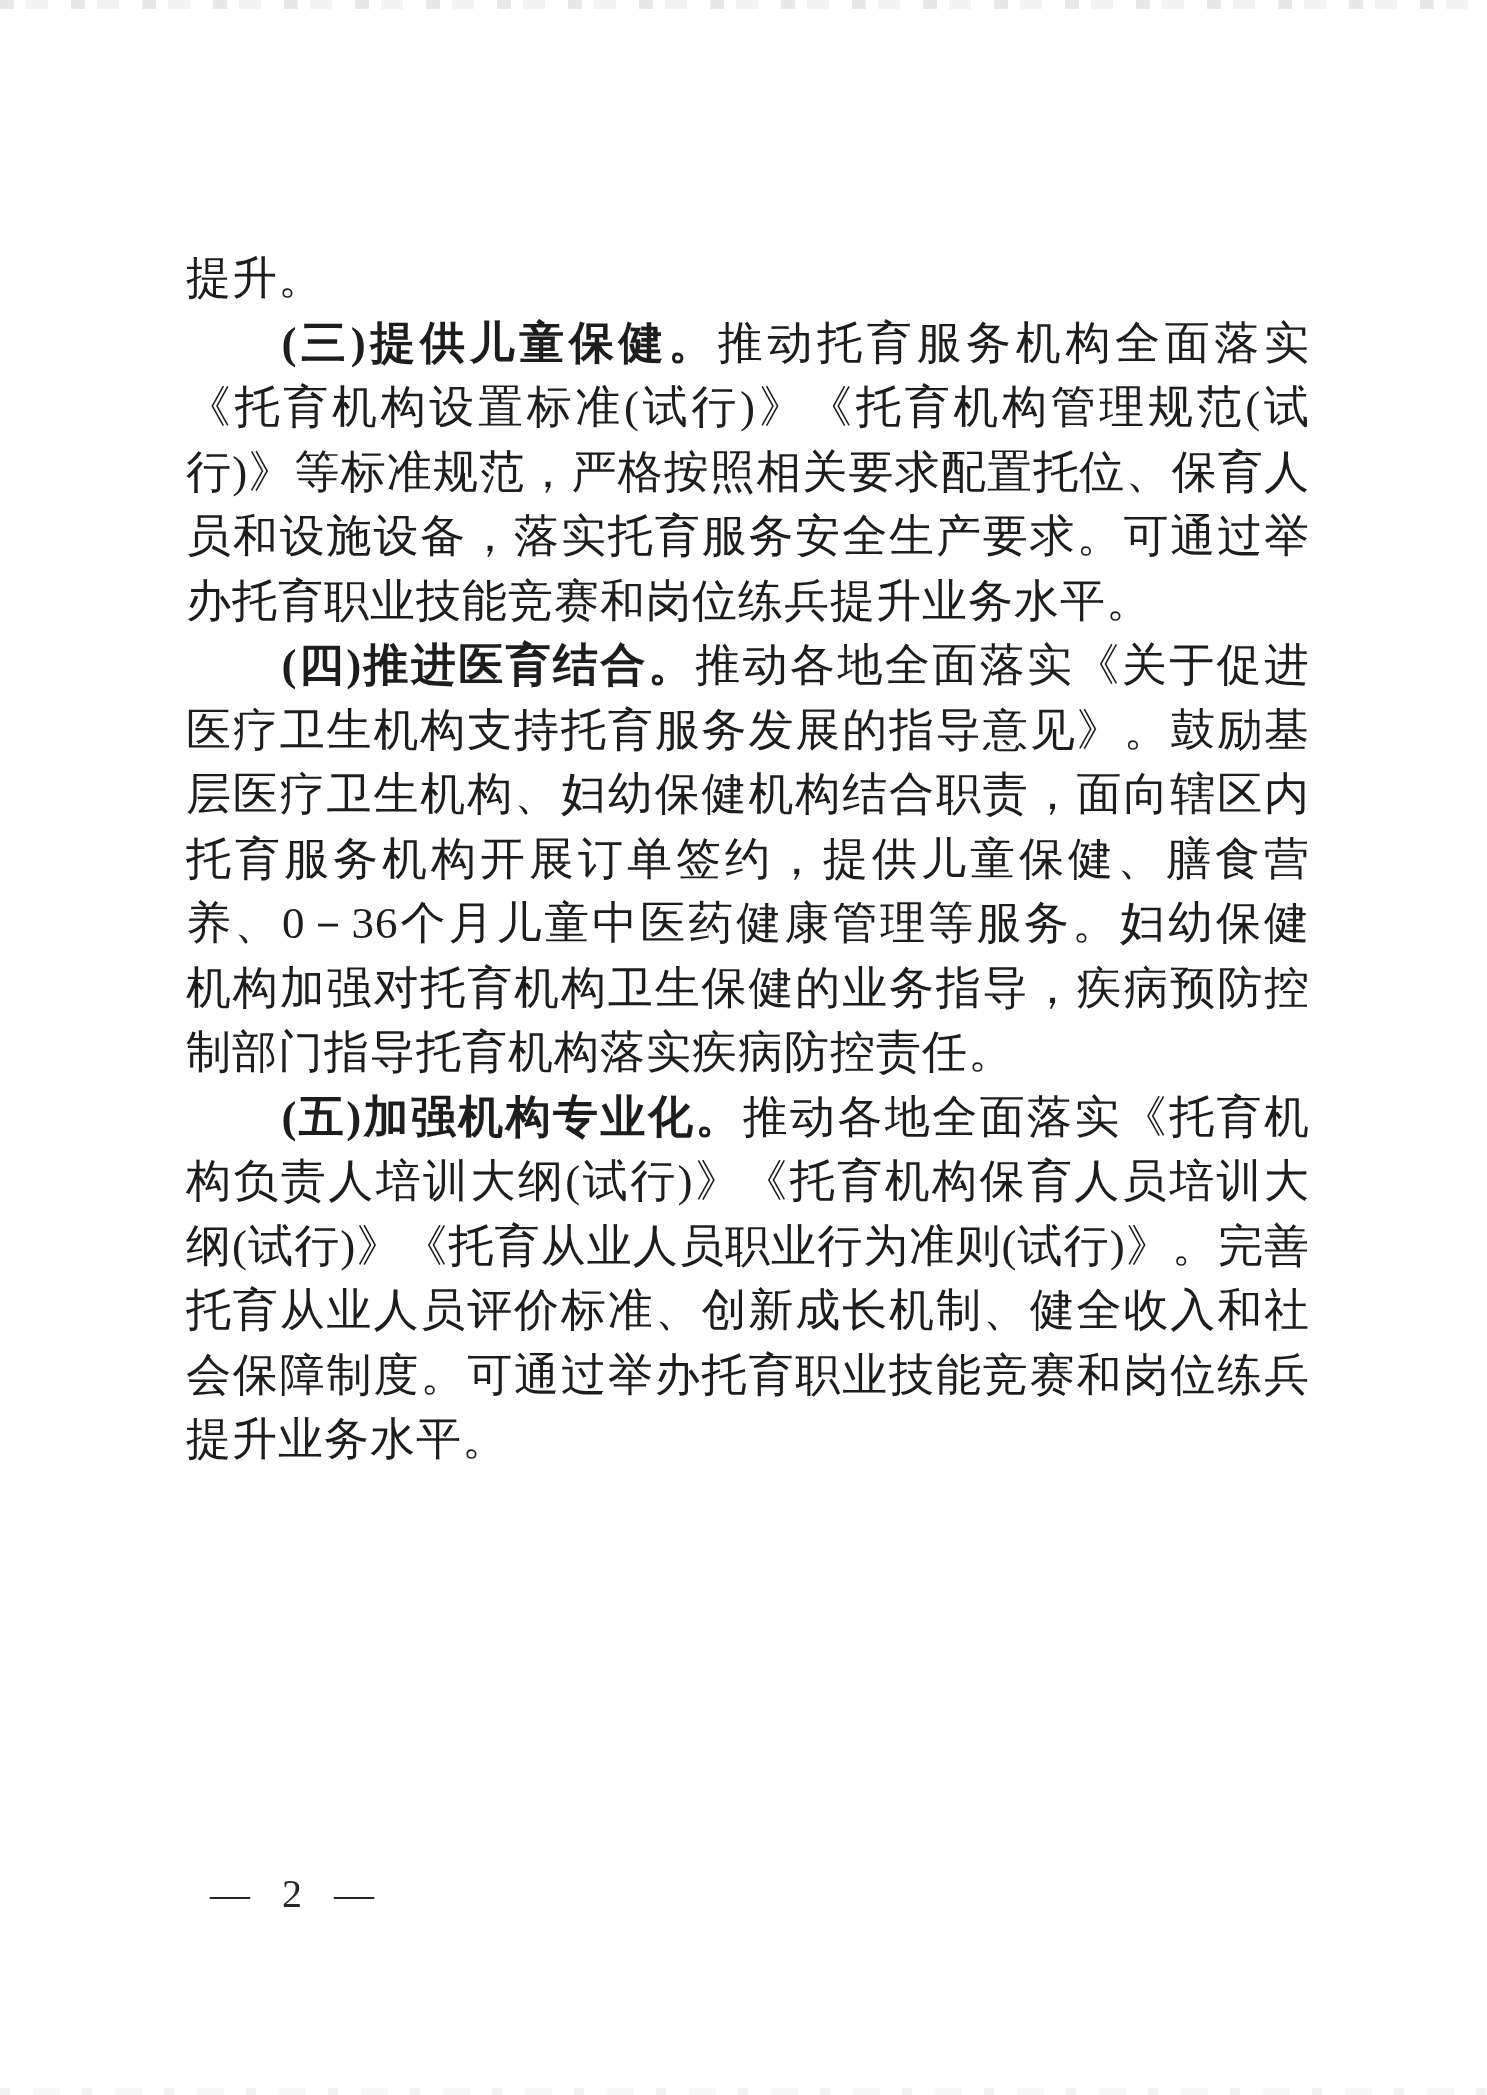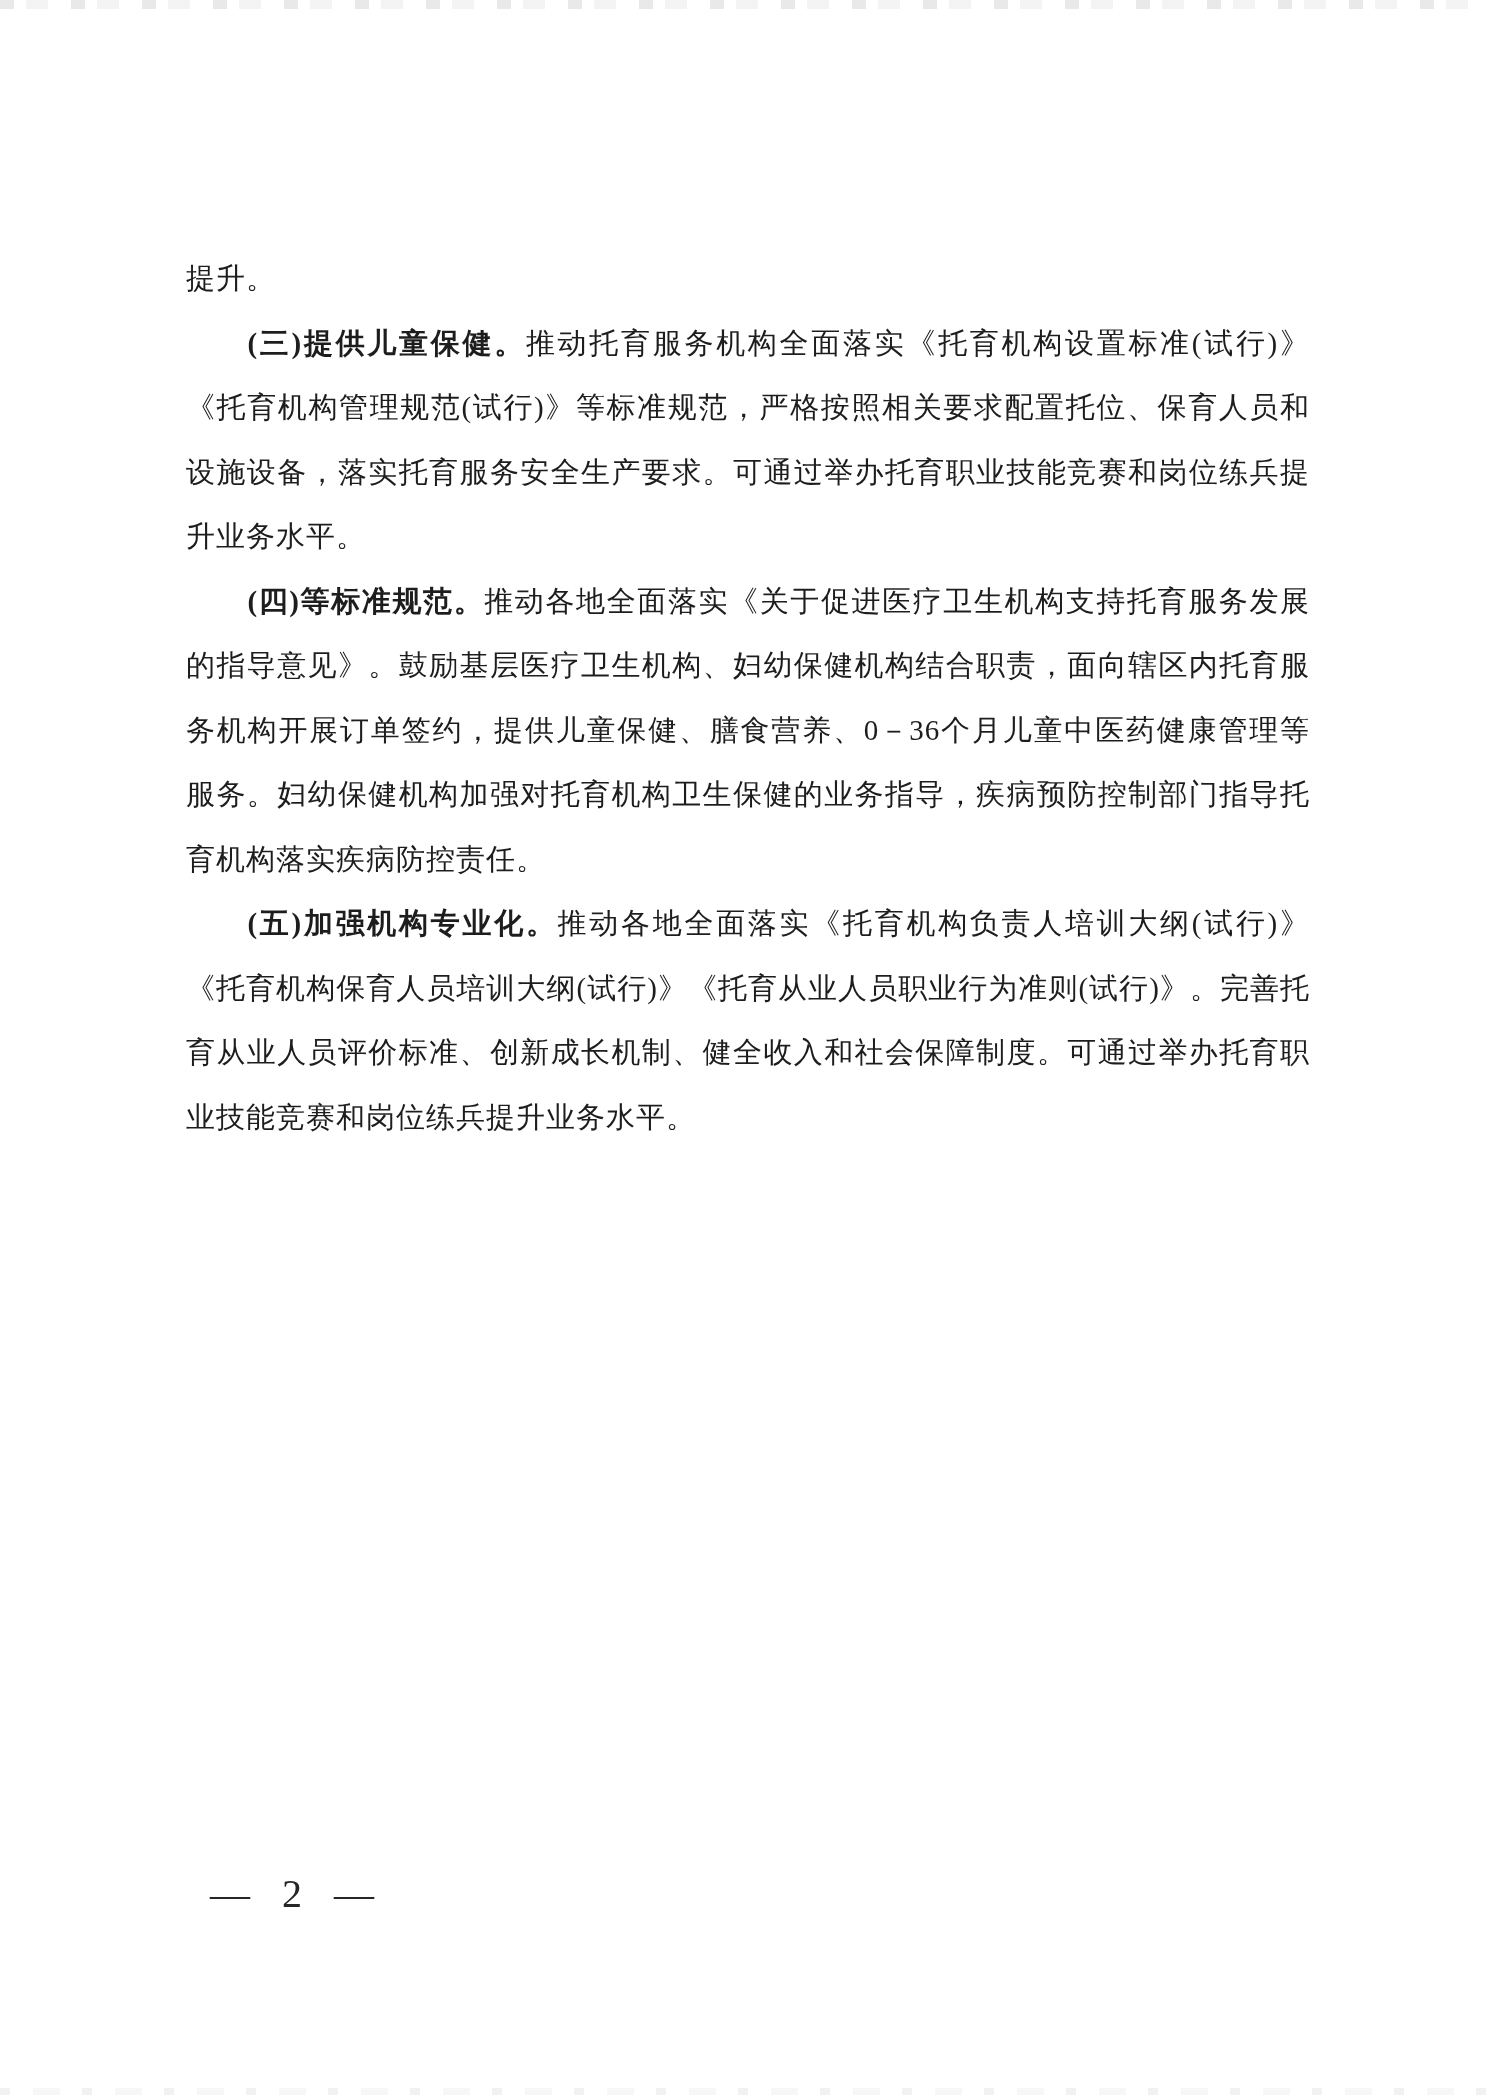--- a/index.html
+++ b/index.html
@@ -41,21 +41,21 @@
       rgba(140,140,145,0.14) 33px, rgba(140,140,145,0.14) 60px,
       rgba(255,255,255,0) 60px, rgba(255,255,255,0) 82px);
     opacity: 0.5;
   }
   .text-block {
     position: absolute;
     left: 186px;
     top: 246px;
     width: 1124px;
     color: #1d1d1d;
-    font-size: 29px;
+    font-size: 45px;
     line-height: 64.5px;
     letter-spacing: 1px;
     text-align: justify;
     text-justify: inter-character;
   }
   .para {
     margin: 0;
     padding: 0;
     text-indent: 2.12em;
   }
@@ -83,21 +83,21 @@
 
   <div class="scan-noise-top"></div>
 
   <main class="text-block">
 
     <p class="para no-indent"><span class="lead"></span><span>提升。</span></p>
 
 
     <p class="para"><span class="lead">(三)提供儿童保健。</span><span>推动托育服务机构全面落实《托育机构设置标准(试行)》《托育机构管理规范(试行)》等标准规范，严格按照相关要求配置托位、保育人员和设施设备，落实托育服务安全生产要求。可通过举办托育职业技能竞赛和岗位练兵提升业务水平。</span></p>
 
-    <p class="para"><span class="lead">(四)等标准规范。</span><span>推动各地全面落实《关于促进医疗卫生机构支持托育服务发展的指导意见》。鼓励基层医疗卫生机构、妇幼保健机构结合职责，面向辖区内托育服务机构开展订单签约，提供儿童保健、膳食营养、0－36个月儿童中医药健康管理等服务。妇幼保健机构加强对托育机构卫生保健的业务指导，疾病预防控制部门指导托育机构落实疾病防控责任。</span></p>
+    <p class="para"><span class="lead">(四)推进医育结合。</span><span>推动各地全面落实《关于促进医疗卫生机构支持托育服务发展的指导意见》。鼓励基层医疗卫生机构、妇幼保健机构结合职责，面向辖区内托育服务机构开展订单签约，提供儿童保健、膳食营养、0－36个月儿童中医药健康管理等服务。妇幼保健机构加强对托育机构卫生保健的业务指导，疾病预防控制部门指导托育机构落实疾病防控责任。</span></p>
 
     <p class="para"><span class="lead">(五)加强机构专业化。</span><span>推动各地全面落实《托育机构负责人培训大纲(试行)》《托育机构保育人员培训大纲(试行)》《托育从业人员职业行为准则(试行)》。完善托育从业人员评价标准、创新成长机制、健全收入和社会保障制度。可通过举办托育职业技能竞赛和岗位练兵提升业务水平。</span></p>
 
 
   </main>
 
   <div class="page-footer">— 2 —</div>
 
   <div class="scan-noise-bottom"></div>
 

